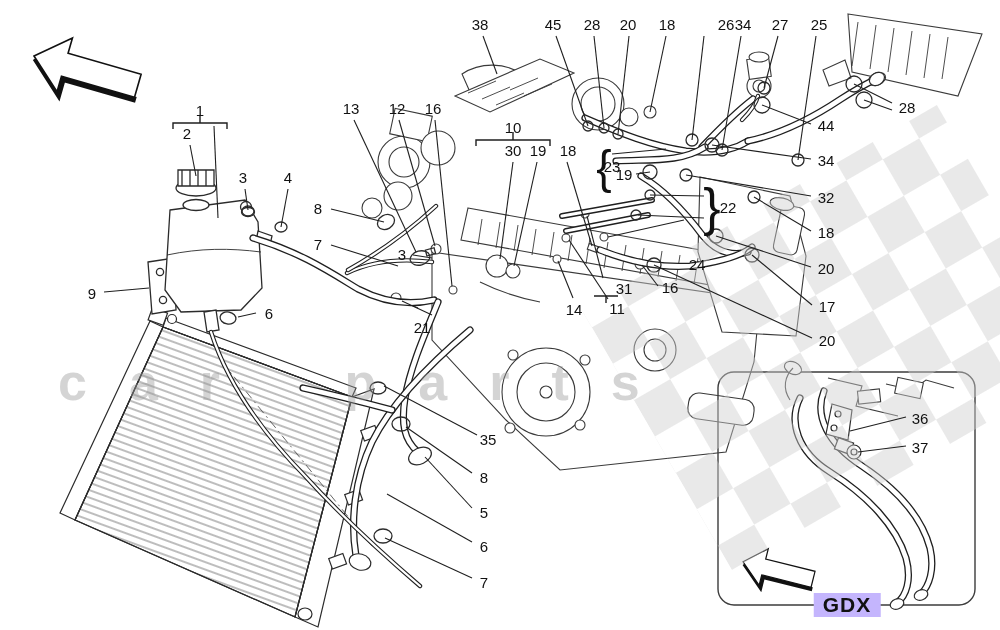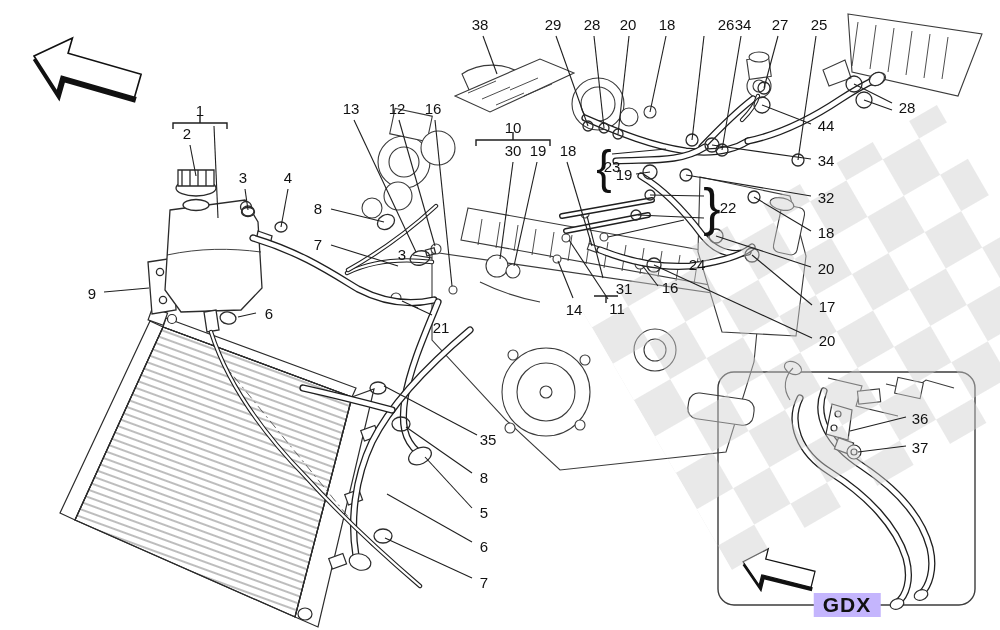--- a/index.html
+++ b/index.html
@@ -305,24 +305,25 @@
       </g>
   <g id="brackets">
         <path d="M173,129 l0,-6 l54,0 l0,6"></path>
         <path d="M200,123 l0,-8"></path>
         <path d="M476,146 l0,-6 l74,0 l0,6"></path>
         <path d="M513,140 l0,-8"></path>
         <path d="M594,296 l24,0 m-12,0 l0,7"></path>
       </g>
 </svg>
 
+<div class="wm-tag">car parts</div>
 
 <div id="labels">
       <div class="callout" style="left: 480px; top: 24px;">38</div>
-      <div class="callout" style="left: 553px; top: 24px;">29</div>
+      <div class="callout" style="left: 553px; top: 24px;">45</div>
       <div class="callout" style="left: 592px; top: 24px;">28</div>
       <div class="callout" style="left: 628px; top: 24px;">20</div>
       <div class="callout" style="left: 667px; top: 24px;">18</div>
       <div class="callout" style="left: 726px; top: 24px;">26</div>
       <div class="callout" style="left: 743px; top: 24px;">34</div>
       <div class="callout" style="left: 780px; top: 24px;">27</div>
       <div class="callout" style="left: 819px; top: 24px;">25</div>
       <div class="callout" style="left: 907px; top: 107px;">28</div>
       <div class="callout" style="left: 826px; top: 125px;">44</div>
       <div class="callout" style="left: 826px; top: 160px;">34</div>
@@ -349,21 +350,21 @@
       <div class="callout" style="left: 589px; top: 166px; margin-left: 23px;">23</div>
       <div class="callout" style="left: 604px; top: 167px; font-size: 46px;">{</div>
       <div class="callout" style="left: 624px; top: 174px;">19</div>
       <div class="callout" style="left: 712px; top: 207px; font-size: 52px;">}</div>
       <div class="callout" style="left: 728px; top: 207px;">22</div>
       <div class="callout" style="left: 697px; top: 220px; margin-top: 44px;">24</div>
       <div class="callout" style="left: 624px; top: 288px;">31</div>
       <div class="callout" style="left: 617px; top: 308px;">11</div>
       <div class="callout" style="left: 574px; top: 309px;">14</div>
       <div class="callout" style="left: 670px; top: 287px;">16</div>
-      <div class="callout" style="left: 441px; top: 327px; text-align: center;">21</div>
+      <div class="callout" style="left: 422px; top: 327px; text-align: center;">21</div>
       <div class="callout" style="left: 402px; top: 254px;">3</div>
       <div class="callout" style="left: 488px; top: 439px;">35</div>
       <div class="callout" style="left: 484px; top: 477px;">8</div>
       <div class="callout" style="left: 484px; top: 512px;">5</div>
       <div class="callout" style="left: 484px; top: 546px;">6</div>
       <div class="callout" style="left: 484px; top: 582px;">7</div>
       <div class="callout" style="left: 920px; top: 418px;">36</div>
       <div class="callout" style="left: 920px; top: 447px;">37</div>
     </div>
 

